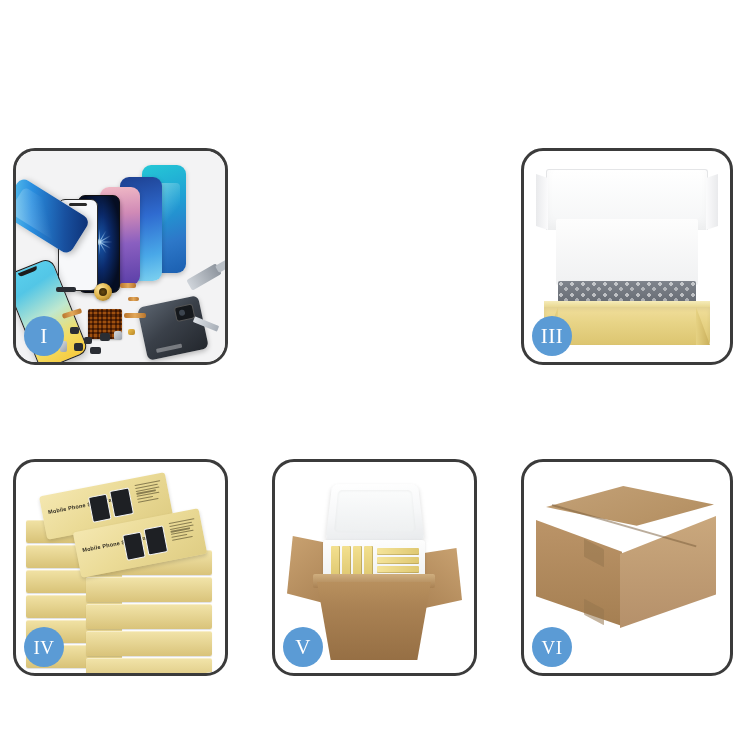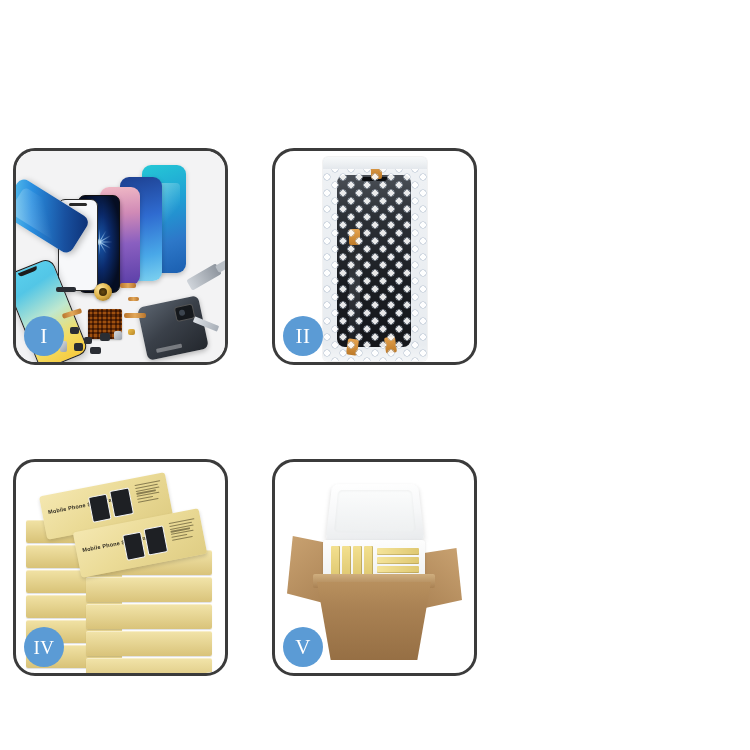--- a/index.html
+++ b/index.html
@@ -354,36 +354,33 @@
         <div class="cmp gold" style="left:112px;top:178px;width:7px;height:6px;"></div>
         <div class="cmp silver" style="left:44px;top:190px;width:7px;height:11px;border-radius:2px;"></div>
         <div class="cmp chip" style="left:58px;top:192px;width:9px;height:8px;"></div>
         <div class="cmp chip" style="left:74px;top:196px;width:11px;height:7px;"></div>
         <div class="tool"></div>
         <div class="tweez"></div>
       </div>
       <div class="badge">I</div>
     </div>
 
-    <div class="panel" id="panel-2">
+
+    <div class="panel" id="panel-3">
       <div class="panel-inner">
-        <div class="p2-wrap">
-          <div class="p2-screen"></div>
-          <div class="p2-flex"></div>
-          <div class="p2-tab t1"></div>
-          <div class="p2-tab t2"></div>
-          <div class="p2-tab t3"></div>
-          <div class="p2-tab t4"></div>
-          <div class="bubbles"></div>
-          <div class="p2-seal"></div>
+        <div class="p3">
+          <div class="p3-lid"></div>
+          <div class="p3-foam"></div>
+          <div class="p3-grey"></div>
+          <div class="p3-rim"></div>
+          <div class="p3-front"></div>
         </div>
       </div>
-      <div class="badge">II</div>
+      <div class="badge">III</div>
     </div>
-
 
     <div class="panel" id="panel-4">
       <div class="panel-inner">
         <div class="p4">
 
           <div class="stackL">
             <div class="layer" style="top:0px;"></div>
             <div class="layer" style="top:25px;"></div>
             <div class="layer" style="top:50px;"></div>
             <div class="layer" style="top:75px;"></div>
@@ -451,15 +448,28 @@
           <div class="yel2" style="left:94px;width:42px;height:7px;top:92px;"></div>
           <div class="yel2" style="left:94px;width:42px;height:7px;top:101px;"></div>
 
           <div class="carton-rim"></div>
           <div class="carton"></div>
         </div>
       </div>
       <div class="badge">V</div>
     </div>
 
+    <div class="panel" id="panel-6">
+      <div class="panel-inner">
+        <div class="p6">
+          <div class="c6-top"></div>
+          <div class="c6-left"></div>
+          <div class="c6-right"></div>
+          <div class="c6-seam"></div>
+          <div class="tape t1"></div>
+          <div class="tape t2"></div>
+        </div>
+      </div>
+      <div class="badge narrow">VI</div>
+    </div>
 
   </div>
 </div>
 
 </body></html>

